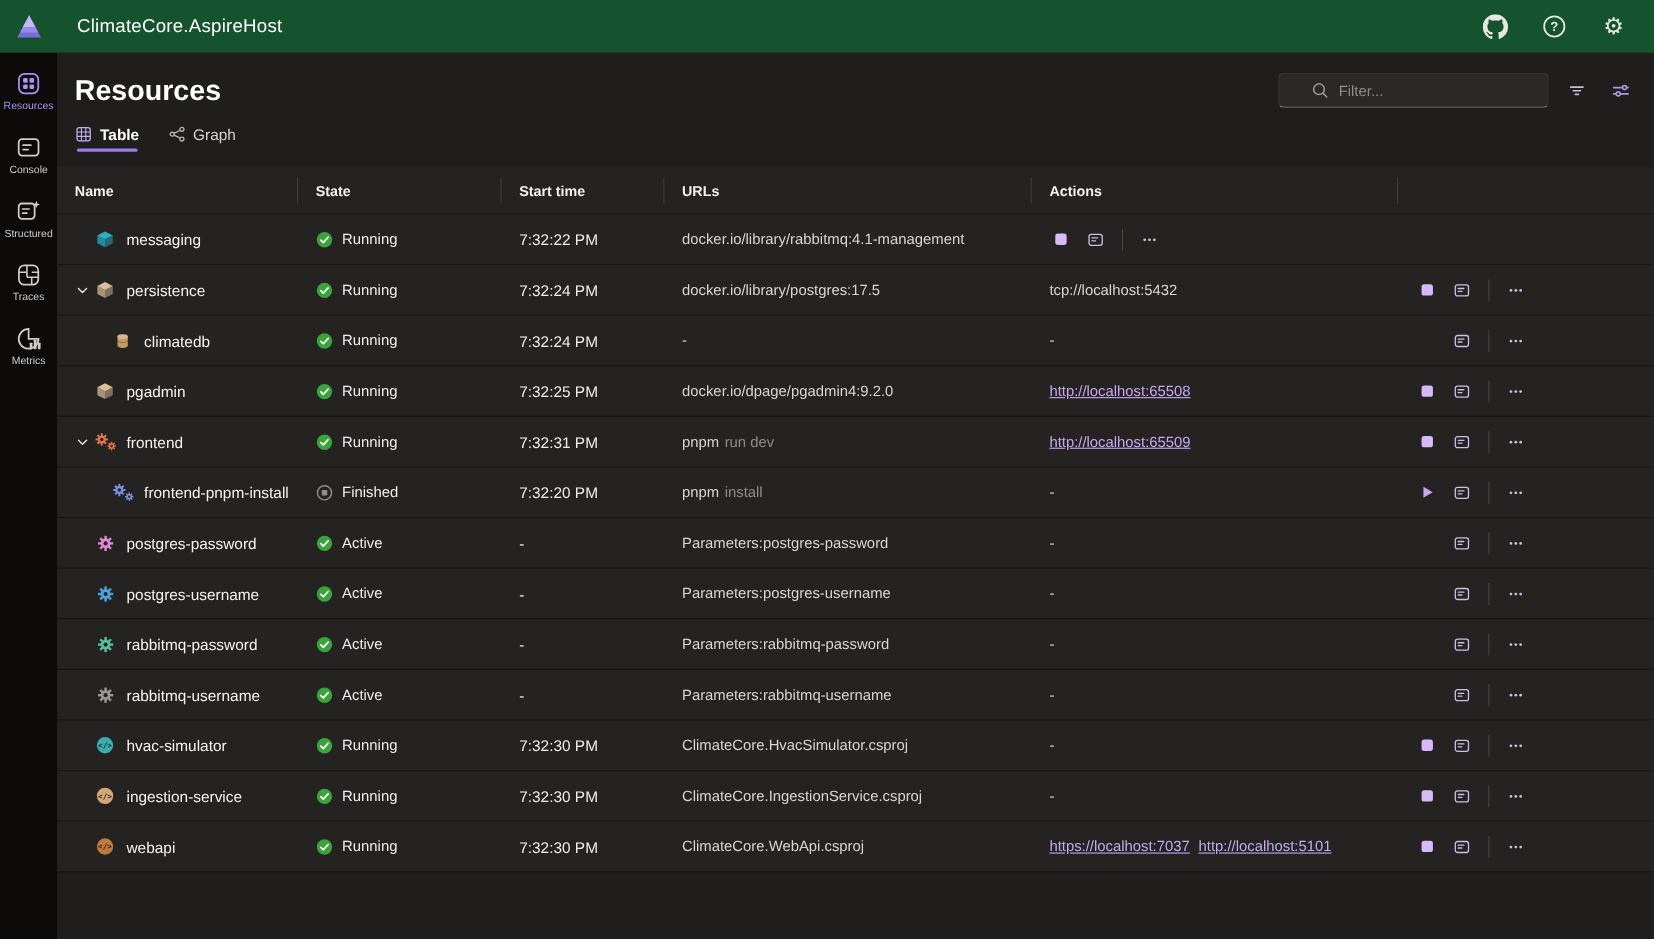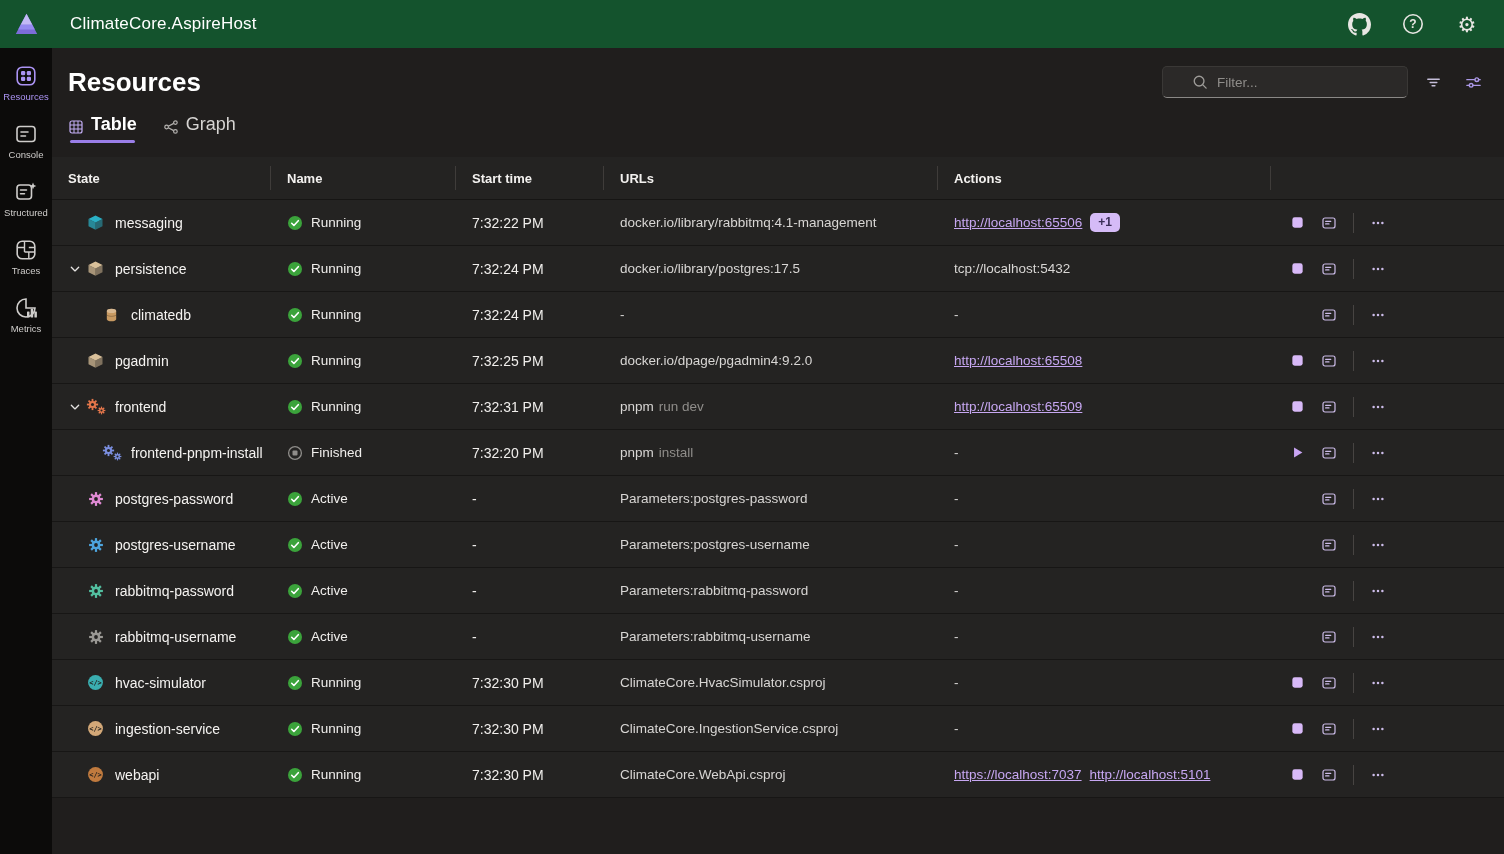--- a/index.html
+++ b/index.html
@@ -29,21 +29,21 @@
   .toolbar { display:flex; align-items:center; justify-content:space-between; padding:18px 16px 0 16px; }
   .page-title { font-size:26px; font-weight:700; color:#ffffff; }
   .filter-area { display:flex; align-items:center; gap:10px; }
   .filter-box { display:flex; align-items:center; gap:8px; width:246px; height:32px; background:#2b2928; border:1px solid #3a3836; border-bottom:1px solid #8a8886; border-radius:5px; padding:0 28px; }
   .filter-box input { background:transparent; border:none; outline:none; color:#e8e6e3; font-size:13.5px; width:100%; font-family:inherit; }
   .filter-box input::placeholder { color:#8f8d8a; }
   .icon-btn { background:none; border:none; width:30px; height:30px; display:flex; align-items:center; justify-content:center; cursor:pointer; border-radius:4px; }
   
   .tabs { display:flex; gap:26px; padding:0 16px; margin-top:16px; }
   .tab { display:flex; flex-direction:column; gap:5px; background:none; border:none; cursor:pointer; }
-  .tab-inner { display:flex; align-items:flex-end; gap:7px; font-size:18px; color:#d6d4d2; }
+  .tab-inner { display:flex; align-items:flex-end; gap:7px; font-size:14px; color:#d6d4d2; }
   .tab .underline { height:3px; border-radius:2px; background:transparent; margin:0 2px; }
   .tab.active .tab-inner { color:#ffffff; font-weight:700; }
   .tab.active .tab-inner .tab-icon { color:#c3aef5; }
   .tab.active .underline { background:#9a7ee8; }
   .tab-icon { color:#b5b3b0; display:flex; }
   
   .res-table { margin-top:14px; }
   .tr { display:grid; grid-template-columns:219px 185px 148px 334px 333px minmax(0,1fr); align-items:center; }
   .thead { height:43px; background:#242322; border-bottom:1px solid #161514; }
   .th { position:relative; height:100%; display:flex; align-items:center; padding-left:16px; font-size:13px; font-weight:700; color:#f3f1ef; }
@@ -208,22 +208,22 @@
             </svg>
           </span>
     <span>Graph</span>
         </span>
         <span class="underline"></span>
       </button>
     </div>
 
   <section class="res-table">
     <div class="tr thead">
+        <div class="th">Name</div>
         <div class="th">State</div>
-        <div class="th">Name</div>
         <div class="th">Start time</div>
         <div class="th">URLs</div>
         <div class="th">Actions</div>
       </div>
     <div class="tbody">
         <div class="tr row">
           <div class="cell name-cell">
       <span class="indent" style="width:0px"></span>
             <span class="chev-slot"></span>
       <span class="res-icon">
@@ -242,24 +242,20 @@
                 <path d="M4.7 8.3l2.2 2.2 4.4-4.8" stroke="#fff" stroke-width="1.6" fill="none" stroke-linecap="round" stroke-linejoin="round"></path>
               </svg>
             </span>
       <span>Running</span>
           </div>
           <div class="cell time-cell">
       <span>7:32:22 PM</span>
           </div>
           <div class="cell source-cell">
       <span>docker.io/library/rabbitmq:4.1-management</span>
-          </div>
-          <div class="cell urls-cell">
-            <a href="#" class="url-link">http://localhost:65506</a>
-            <span class="url-badge">+1</span>
           </div>
           <div class="cell actions-cell">
       <button class="act-btn">
               <svg width="15" height="15" viewBox="0 0 16 16">
                 <rect x="2.5" y="2.5" width="11" height="11" rx="2.5" fill="#d8b9f8"></rect>
               </svg>
             </button>
       <button class="act-btn">
               <svg width="16" height="16" viewBox="0 0 16 16">
                 <rect x="2" y="3" width="12" height="10" rx="2" fill="none" stroke="#cdbdea" stroke-width="1.2"></rect>

